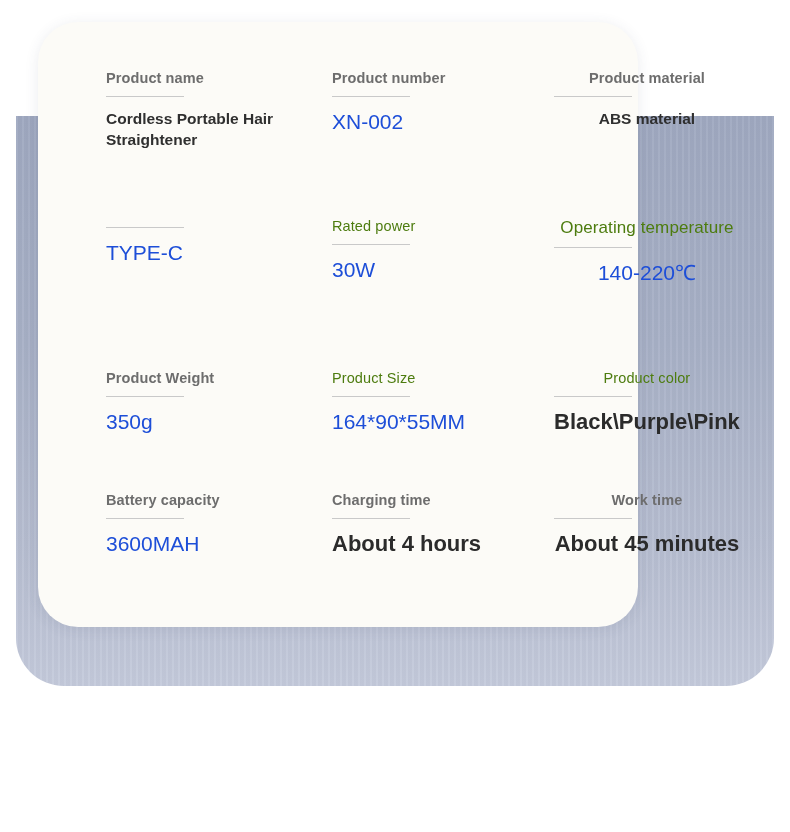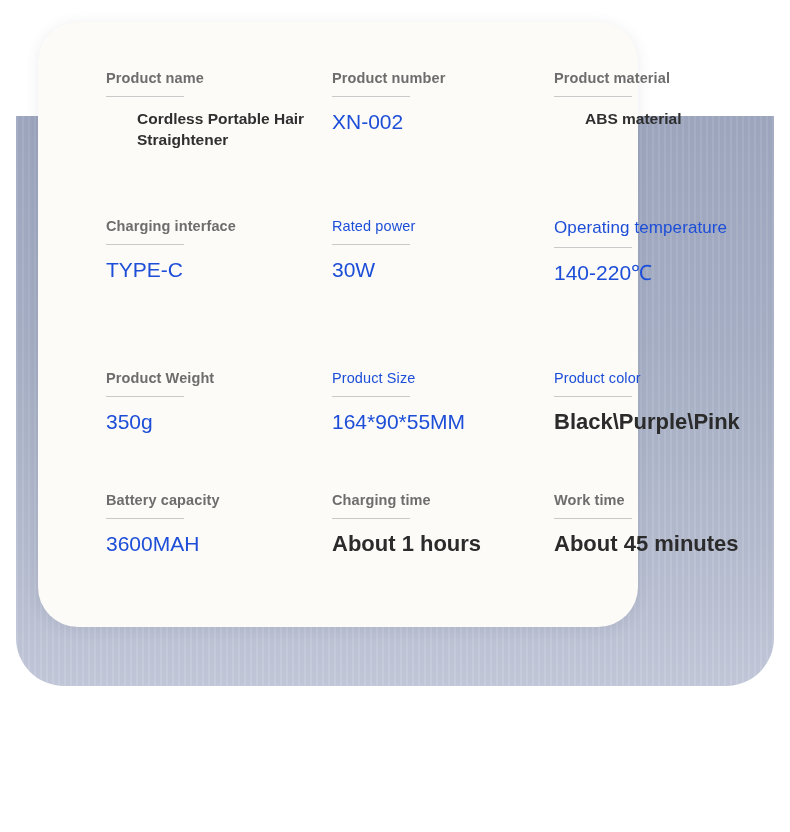--- a/index.html
+++ b/index.html
@@ -60,21 +60,21 @@
     grid-template-columns: 224px 222px 1fr;
     grid-template-rows: 148px 152px 122px 110px;
   }
 
   .cell {
     position: relative;
   }
 
   .cell-label {
     font-size: 14.5px;
-    color: #1d4ed8;
+    color: #4d7c0f;
     letter-spacing: 0.1px;
     line-height: 1.2;
     margin: 0 0 0 0;
     white-space: nowrap;
   }
   .cell-label.bold {
     font-weight: bold;
     color: #6d6d6d;
   }
   .cell-label.small {
@@ -93,31 +93,30 @@
     color: #1d4ed8;
     line-height: 1.22;
     margin: 12px 0 0 0;
     font-weight: normal;
   }
   .cell-value.bold {
     font-weight: bold;
     font-size: 15.5px;
     color: #2f2f2f;
     line-height: 1.3;
-    margin-left: 31px;
   }
   .cell-value.bold-lg {
     font-weight: bold;
     font-size: 22px;
     color: #2b2b2b;
   }
 
   
   .col2 { padding-left: 2px; }
-  .col3 { padding-left: 2px; }
+  .col3 { padding-left: 2px; text-align: center; }
 </style>
 </head>
 <body>
 
 <div id="backdrop"></div>
 
 <div id="spec-card">
   <div class="grid">
 
     <div class="cell">
@@ -132,21 +131,20 @@
       <div class="cell-value">XN-002</div>
     </div>
 
     <div class="cell col3">
       <div class="cell-label bold">Product material</div>
       <div class="rule"></div>
       <div class="cell-value bold">ABS material</div>
     </div>
 
     <div class="cell">
-      <div class="cell-label bold">Charging interface</div>
       <div class="rule"></div>
       <div class="cell-value">TYPE-C</div>
     </div>
 
     <div class="cell col2">
       <div class="cell-label">Rated power</div>
       <div class="rule"></div>
       <div class="cell-value">30W</div>
     </div>
 
@@ -176,21 +174,21 @@
 
     <div class="cell">
       <div class="cell-label bold">Battery capacity</div>
       <div class="rule"></div>
       <div class="cell-value">3600MAH</div>
     </div>
 
     <div class="cell col2">
       <div class="cell-label bold">Charging time</div>
       <div class="rule"></div>
-      <div class="cell-value bold-lg">About 1 hours</div>
+      <div class="cell-value bold-lg">About 4 hours</div>
     </div>
 
     <div class="cell col3">
       <div class="cell-label bold">Work time</div>
       <div class="rule"></div>
       <div class="cell-value bold-lg">About 45 minutes</div>
     </div>
 
   </div>
 </div>

